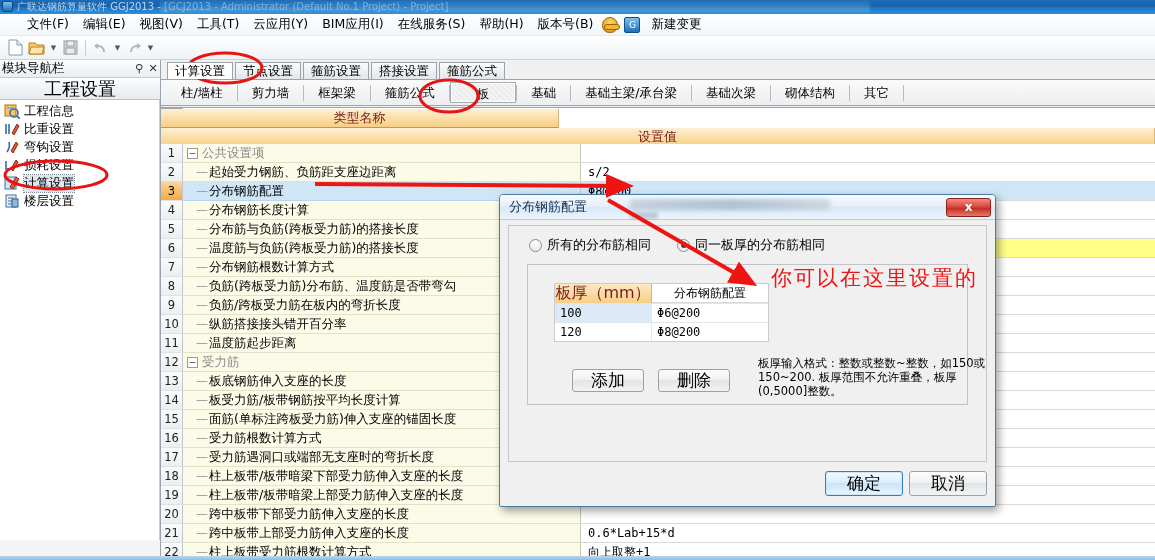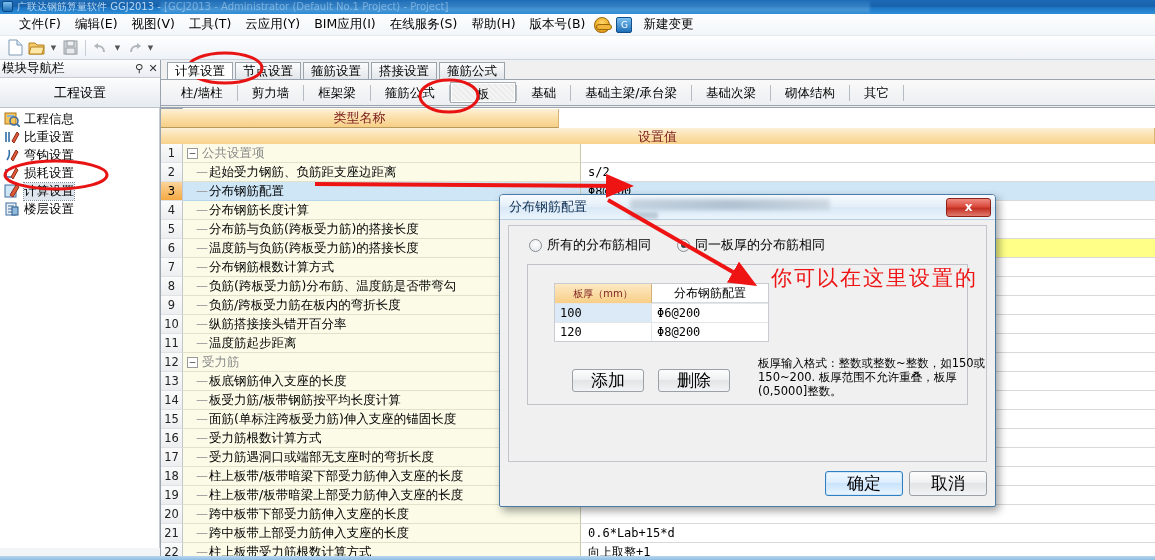--- a/index.html
+++ b/index.html
@@ -34,21 +34,21 @@
     position:absolute; left:160px; top:1px; width:710px; height:11px;
     background: linear-gradient(180deg,#2a7cc4,#6fb3e4);
     filter: blur(1.2px); opacity:.55; border-radius:2px;
   }
 
   
   .menubar {
     position: absolute; left:0; top:14px; width:1155px; height:22px;
     background: linear-gradient(180deg,#fdfefe 0%,#f2f6fa 100%);
     border-bottom:1px solid #e4eaf0;
-    display:flex; align-items:center; padding-left:12px;
+    display:flex; align-items:center; padding-left:20px;
   }
   .menu-item {
     padding: 2px 7px; font-size:12.5px; color:#000; white-space:nowrap; cursor:default;
   }
   .menu-icon { width:18px; height:18px; margin: 0 2px; position:relative; }
   .helmet {
     width:16px;height:16px;border-radius:50% 50% 45% 45%;
     background:radial-gradient(circle at 50% 35%, #ffd86b, #e8a21c 70%, #b9760d);
     position:relative; top:1px;
     border:1px solid #9a6608;
@@ -82,24 +82,24 @@
   .dock-title {
     height:18px; display:flex; align-items:center;
     background:linear-gradient(180deg,#fdfdfd,#e9edf2);
     border-bottom:1px solid #c6ccd3;
     font-size:12.5px; padding-left:2px; color:#000;
   }
   .dock-title .spacer{flex:1;}
   .dock-title .pin, .dock-title .close{
     width:14px;text-align:center;font-size:11px;color:#333;cursor:pointer;}
   .dock-group {
-    height:30px; display:flex;align-items:center;justify-content:center;
+    height:22px; display:flex;align-items:center;justify-content:center;
     background:linear-gradient(180deg,#fbfcfd,#e6ebf0);
     border-bottom:1px solid #b9c1ca; border-top:1px solid #fff;
-    font-size:13px; color:#000;
+    font-size:18px; color:#000;
   }
   .dock-list { background:#fff; height:440px; padding-top:2px;
     border-right:1px solid #c8cdd3; }
   .dock-row { height:18px; display:flex;align-items:center; padding-left:4px; cursor:default;}
   .dock-row span.lbl { font-size:12.5px; color:#000; margin-left:4px;}
   .micon { width:16px;height:16px;position:relative;flex:none;}
 
   
   .main { position:absolute; left:161px; top:60px; width:994px; height:500px; background:#f0f0f0;}
 
@@ -211,21 +211,21 @@
   .rb.on:after{content:"";width:6px;height:6px;border-radius:50%;background:#3b4348;}
   .radio-row .lab{font-size:13px;color:#000;margin-right:26px;}
 
   .inner-box { position:absolute; left:18px; top:38px; right:18px; bottom:56px;
     border:1px solid #c0c4c8; background:#f0f0f0;}
   .mini-table { position:absolute; left:26px; top:18px; width:215px; background:#fff;
     border:1px solid #c8ccd0; }
   .mt-head { display:flex; height:19px;}
   .mt-th1 { width:97px; background:linear-gradient(180deg,#fde9c4,#f8cf87);
     border-right:1px solid #d3b179; display:flex;align-items:center;justify-content:center;
-    font-size:10px;color:#7a1b1b;}
+    font-size:16px;color:#7a1b1b;}
   .mt-th2 { flex:1; background:#fff; border-bottom:1px solid #d6dadd;
     display:flex;align-items:center;justify-content:center;font-size:12px;color:#000;}
   .mt-row { display:flex;height:19px;border-top:1px solid #e3e6e9;}
   .mt-row.sel .mt-c1 { background:#dceaf7; }
   .mt-c1 { width:97px; border-right:1px solid #e3e6e9; display:flex;align-items:center;
     padding-left:5px; font-size:12px;
     font-family:"DejaVu Sans Mono","Liberation Mono",monospace;}
   .mt-c2 { flex:1; display:flex;align-items:center;padding-left:5px;font-size:12px;
     font-family:"DejaVu Sans Mono","Liberation Mono",monospace;}
 

